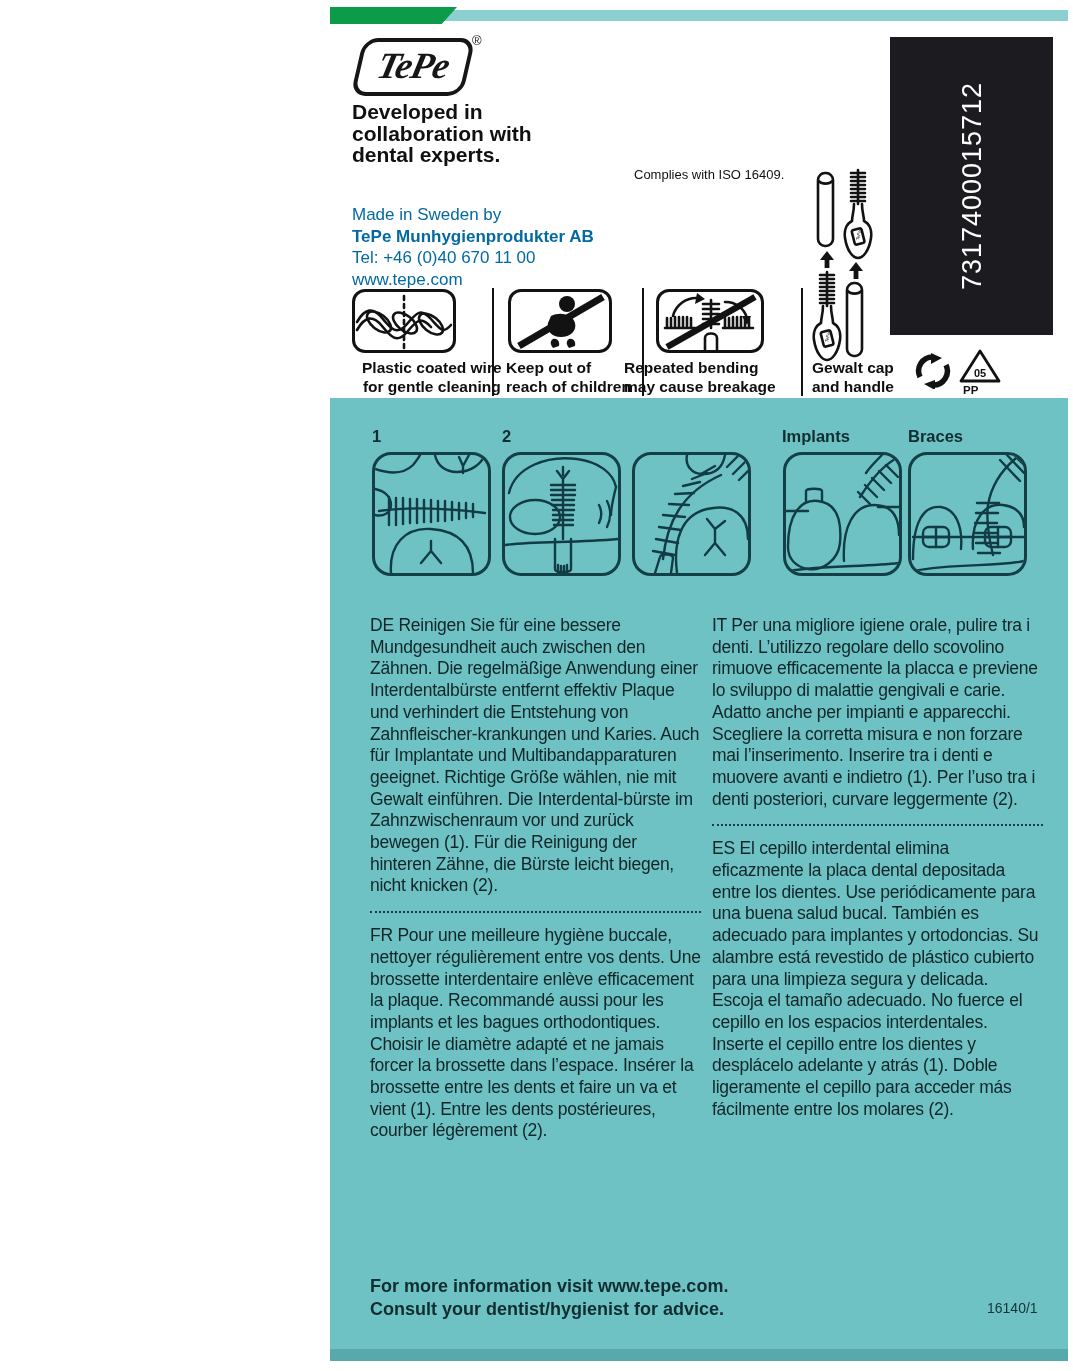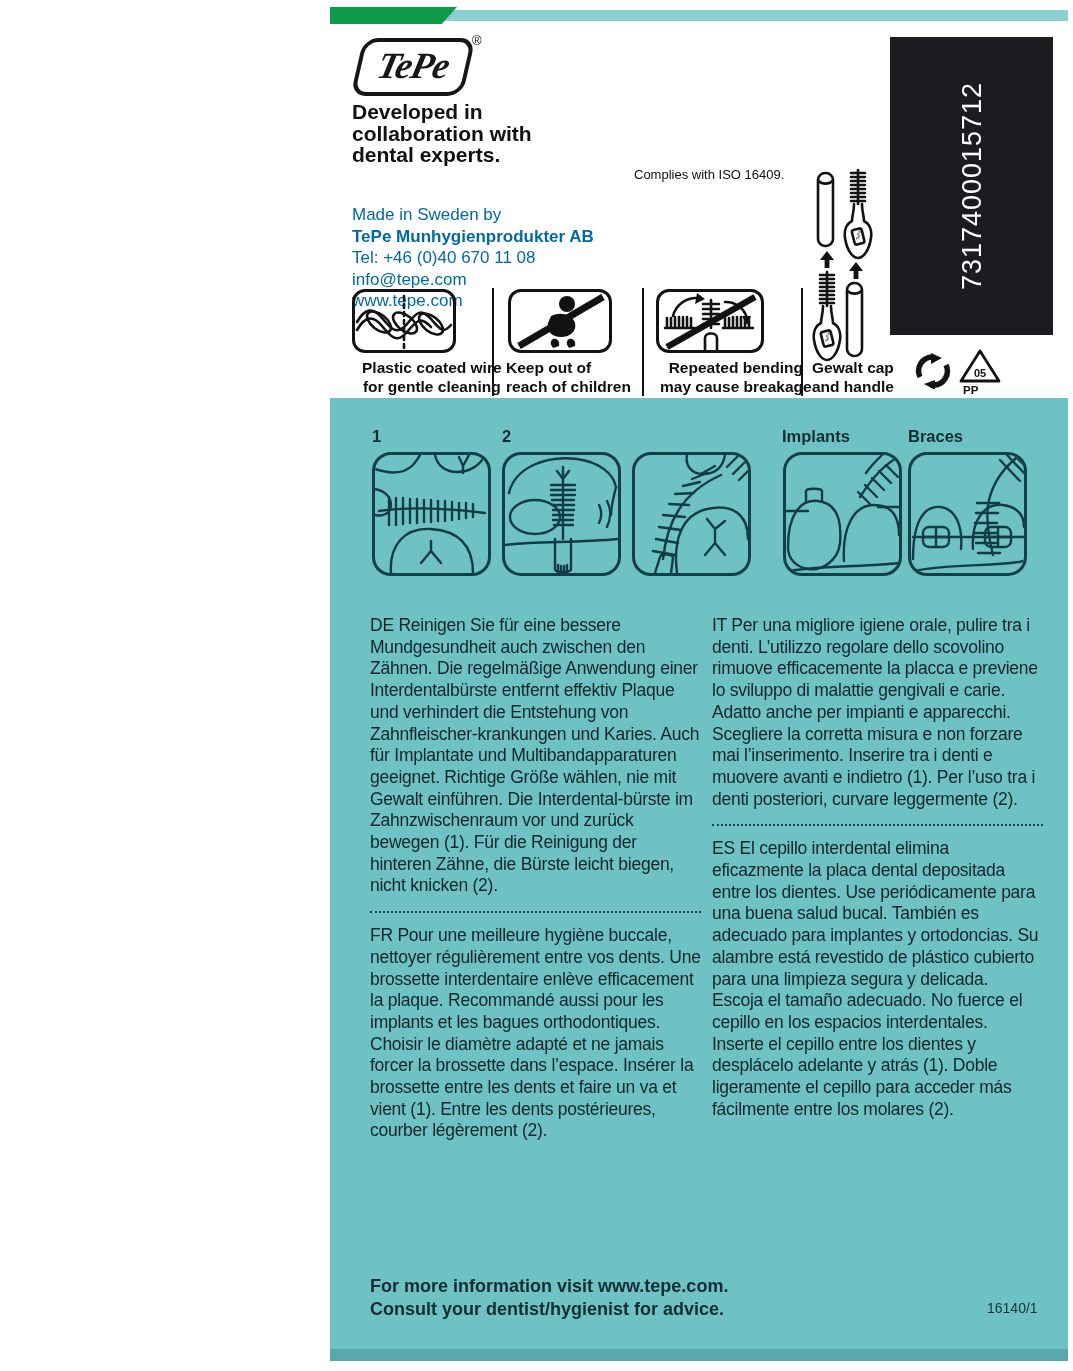--- a/index.html
+++ b/index.html
@@ -75,22 +75,21 @@
 
   <div class="abs tagline">
     <div>Developed in</div>
     <div>collaboration with</div>
     <div>dental experts.</div>
   </div>
 
   <div class="abs addr">
     <div>Made in Sweden by</div>
     <div class="co">TePe Munhygienprodukter AB</div>
-    <div>Tel: +46 (0)40 670 11 08</div>
-    <div>info@tepe.com</div>
+    <div>Tel: +46 (0)40 670 11 00</div>
     <div>www.tepe.com</div>
   </div>
 
   <div class="abs complies">Complies with ISO 16409.</div>
 
   <div class="abs barcode">
     <span>7317400015712</span>
   </div>
 
   <div class="sicon" style="left:352px;width:98px;">
@@ -132,21 +131,21 @@
       <path class="blk" d="M52,8 V36 M44,12 H60 M44,17 H60 M44,22 H60 M44,27 H60 M44,32 H60"></path>
       <path class="blk" d="M64,36 H94 M66,26 V36 M70,26 V36 M74,25 V36 M78,25 V36 M82,25 V36 M86,26 V36 M90,26 V36"></path>
       <path class="blk" d="M14,24 A24,24 0 0 1 38,6"></path>
         <polygon points="38,1 46,7 36,12" fill="#121212"></polygon>
       <path class="blk" d="M66,10 A22,22 0 0 1 88,26"></path>
         <polygon points="92,24 88,33 83,24" fill="#121212"></polygon>
       <path class="blk" d="M46,58 V46 C46,40 58,40 58,46 V58"></path>
       <line x1="8" y1="55" x2="96" y2="5" stroke="#121212" stroke-width="6.5"></line>
     </svg>
   </div>
-  <div class="silabel" style="left:660px;text-align:center;">
+  <div class="silabel" style="left:624px;">
     <div>Repeated bending</div>
     <div>may cause breakage</div>
   </div>
 
   <div class="vdiv" style="left:801px;"></div>
 
   <div class="tc" style="left:816px;top:171px;">
     <svg width="19" height="77" viewBox="0 0 19 77">
       <rect class="blk" x="2" y="2" width="15" height="73" rx="7"></rect>
         <path class="blk" d="M2.5,10 C6,13.5 13,13.5 16.5,10"></path>

